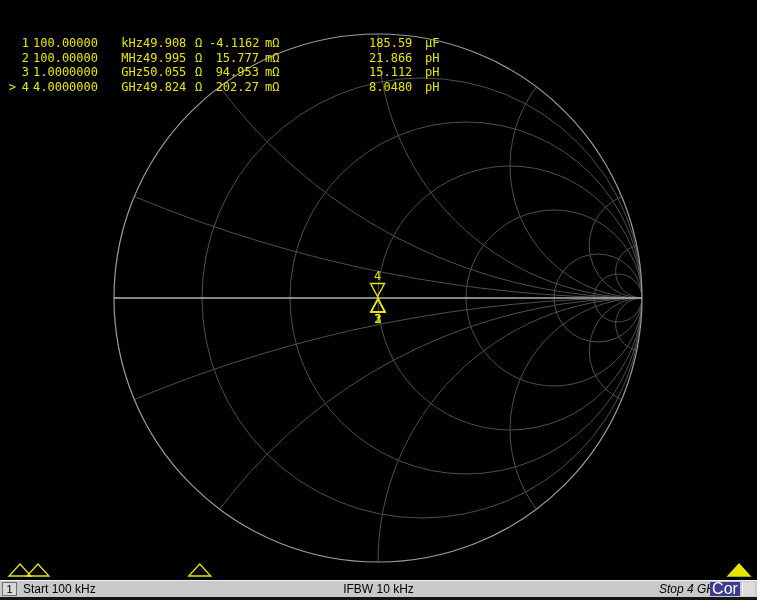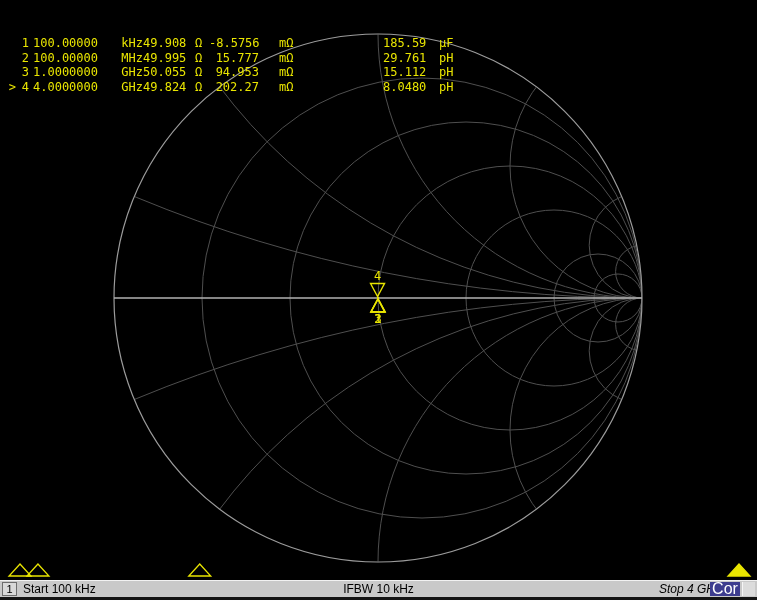--- a/index.html
+++ b/index.html
@@ -21,21 +21,21 @@
           color:var(--accent,#e9e500);}
   .mrow{display:flex;white-space:pre;}
   .mrow span{display:inline-block;}
   .c-sel  {width:16px;text-align:right;}
   .c-num  {width:13px;text-align:right;}
   .c-freq {width:67px;text-align:left;margin-left:4px;}
   .c-funit{width:26px;text-align:right;margin-left:17px;}
   .c-res  {width:46px;text-align:left;margin-left:0;}
   .c-runit{width:10px;text-align:left;margin-left:6px;}
   .c-react{width:50px;text-align:right;margin-left:4px;}
-  .c-xunit{width:20px;text-align:left;margin-left:20px;}
+  .c-xunit{width:20px;text-align:left;margin-left:6px;}
   .c-equiv{width:55px;text-align:left;margin-left:84px;}
   .c-eunit{width:24px;text-align:left;margin-left:1px;}
 
   
   .status-bar{position:absolute;left:0;top:580px;width:757px;height:17px;
               background:var(--statusbg,#c9c9c9);border-top:1px solid #f2f2f2;
               box-sizing:border-box;font-family:"Liberation Sans",sans-serif;
               font-size:12px;color:#000;}
   .status-bar span{position:absolute;line-height:16px;}
   .chbox{left:2px;top:1px;width:13px;height:12px;border:1px solid #6e6e6e;
@@ -92,22 +92,22 @@
       <polygon points="377.53562661767165,296.4641247715575 370.53562661767165,283.4641247715575 384.53562661767165,283.4641247715575" fill="none" stroke="#e9e500" stroke-width="1.4"></polygon>
       <text x="377.53562661767165" y="280.4641247715575" fill="#e9e500" font-size="12" font-family="DejaVu Sans Mono, monospace" text-anchor="middle">4</text>
       <polygon points="20,564 9,576 31,576" fill="none" stroke="#e9e500" stroke-width="1.3"></polygon>
       <polygon points="37.957473936848416,564 26.957473936848416,576 48.957473936848416,576" fill="none" stroke="#e9e500" stroke-width="1.3"></polygon>
       <polygon points="199.73651841296032,564 188.73651841296032,576 210.73651841296032,576" fill="none" stroke="#e9e500" stroke-width="1.3"></polygon>
       <polygon points="739,564 728,576 750,576" fill="#e9e500" stroke="#e9e500" stroke-width="1.3"></polygon>
     </svg>
 
 
   <div class="mtable" id="mtable">
-      <div class="mrow"><span class="c-sel"></span><span class="c-num">1</span><span class="c-freq">100.00000</span><span class="c-funit">kHz</span><span class="c-res">49.908</span><span class="c-runit">Ω</span><span class="c-react">-8.5756</span><span class="c-xunit">mΩ</span><span class="c-equiv">185.59</span><span class="c-eunit">µF</span></div>
-      <div class="mrow"><span class="c-sel"></span><span class="c-num">2</span><span class="c-freq">100.00000</span><span class="c-funit">MHz</span><span class="c-res">49.995</span><span class="c-runit">Ω</span><span class="c-react">15.777</span><span class="c-xunit">mΩ</span><span class="c-equiv">29.761</span><span class="c-eunit">pH</span></div>
+      <div class="mrow"><span class="c-sel"></span><span class="c-num">1</span><span class="c-freq">100.00000</span><span class="c-funit">kHz</span><span class="c-res">49.908</span><span class="c-runit">Ω</span><span class="c-react">-4.1162</span><span class="c-xunit">mΩ</span><span class="c-equiv">185.59</span><span class="c-eunit">µF</span></div>
+      <div class="mrow"><span class="c-sel"></span><span class="c-num">2</span><span class="c-freq">100.00000</span><span class="c-funit">MHz</span><span class="c-res">49.995</span><span class="c-runit">Ω</span><span class="c-react">15.777</span><span class="c-xunit">mΩ</span><span class="c-equiv">21.866</span><span class="c-eunit">pH</span></div>
       <div class="mrow"><span class="c-sel"></span><span class="c-num">3</span><span class="c-freq">1.0000000</span><span class="c-funit">GHz</span><span class="c-res">50.055</span><span class="c-runit">Ω</span><span class="c-react">94.953</span><span class="c-xunit">mΩ</span><span class="c-equiv">15.112</span><span class="c-eunit">pH</span></div>
       <div class="mrow"><span class="c-sel">&gt;</span><span class="c-num">4</span><span class="c-freq">4.0000000</span><span class="c-funit">GHz</span><span class="c-res">49.824</span><span class="c-runit">Ω</span><span class="c-react">202.27</span><span class="c-xunit">mΩ</span><span class="c-equiv">8.0480</span><span class="c-eunit">pH</span></div>
     </div>
 
   <div class="status-bar">
     <span class="chbox">1</span>
     <span class="start">Start 100 kHz</span>
     <span class="ifbw">IFBW 10 kHz</span>
     <span class="stop">Stop 4 GHz</span>
     <span class="corbox">Cor</span>

